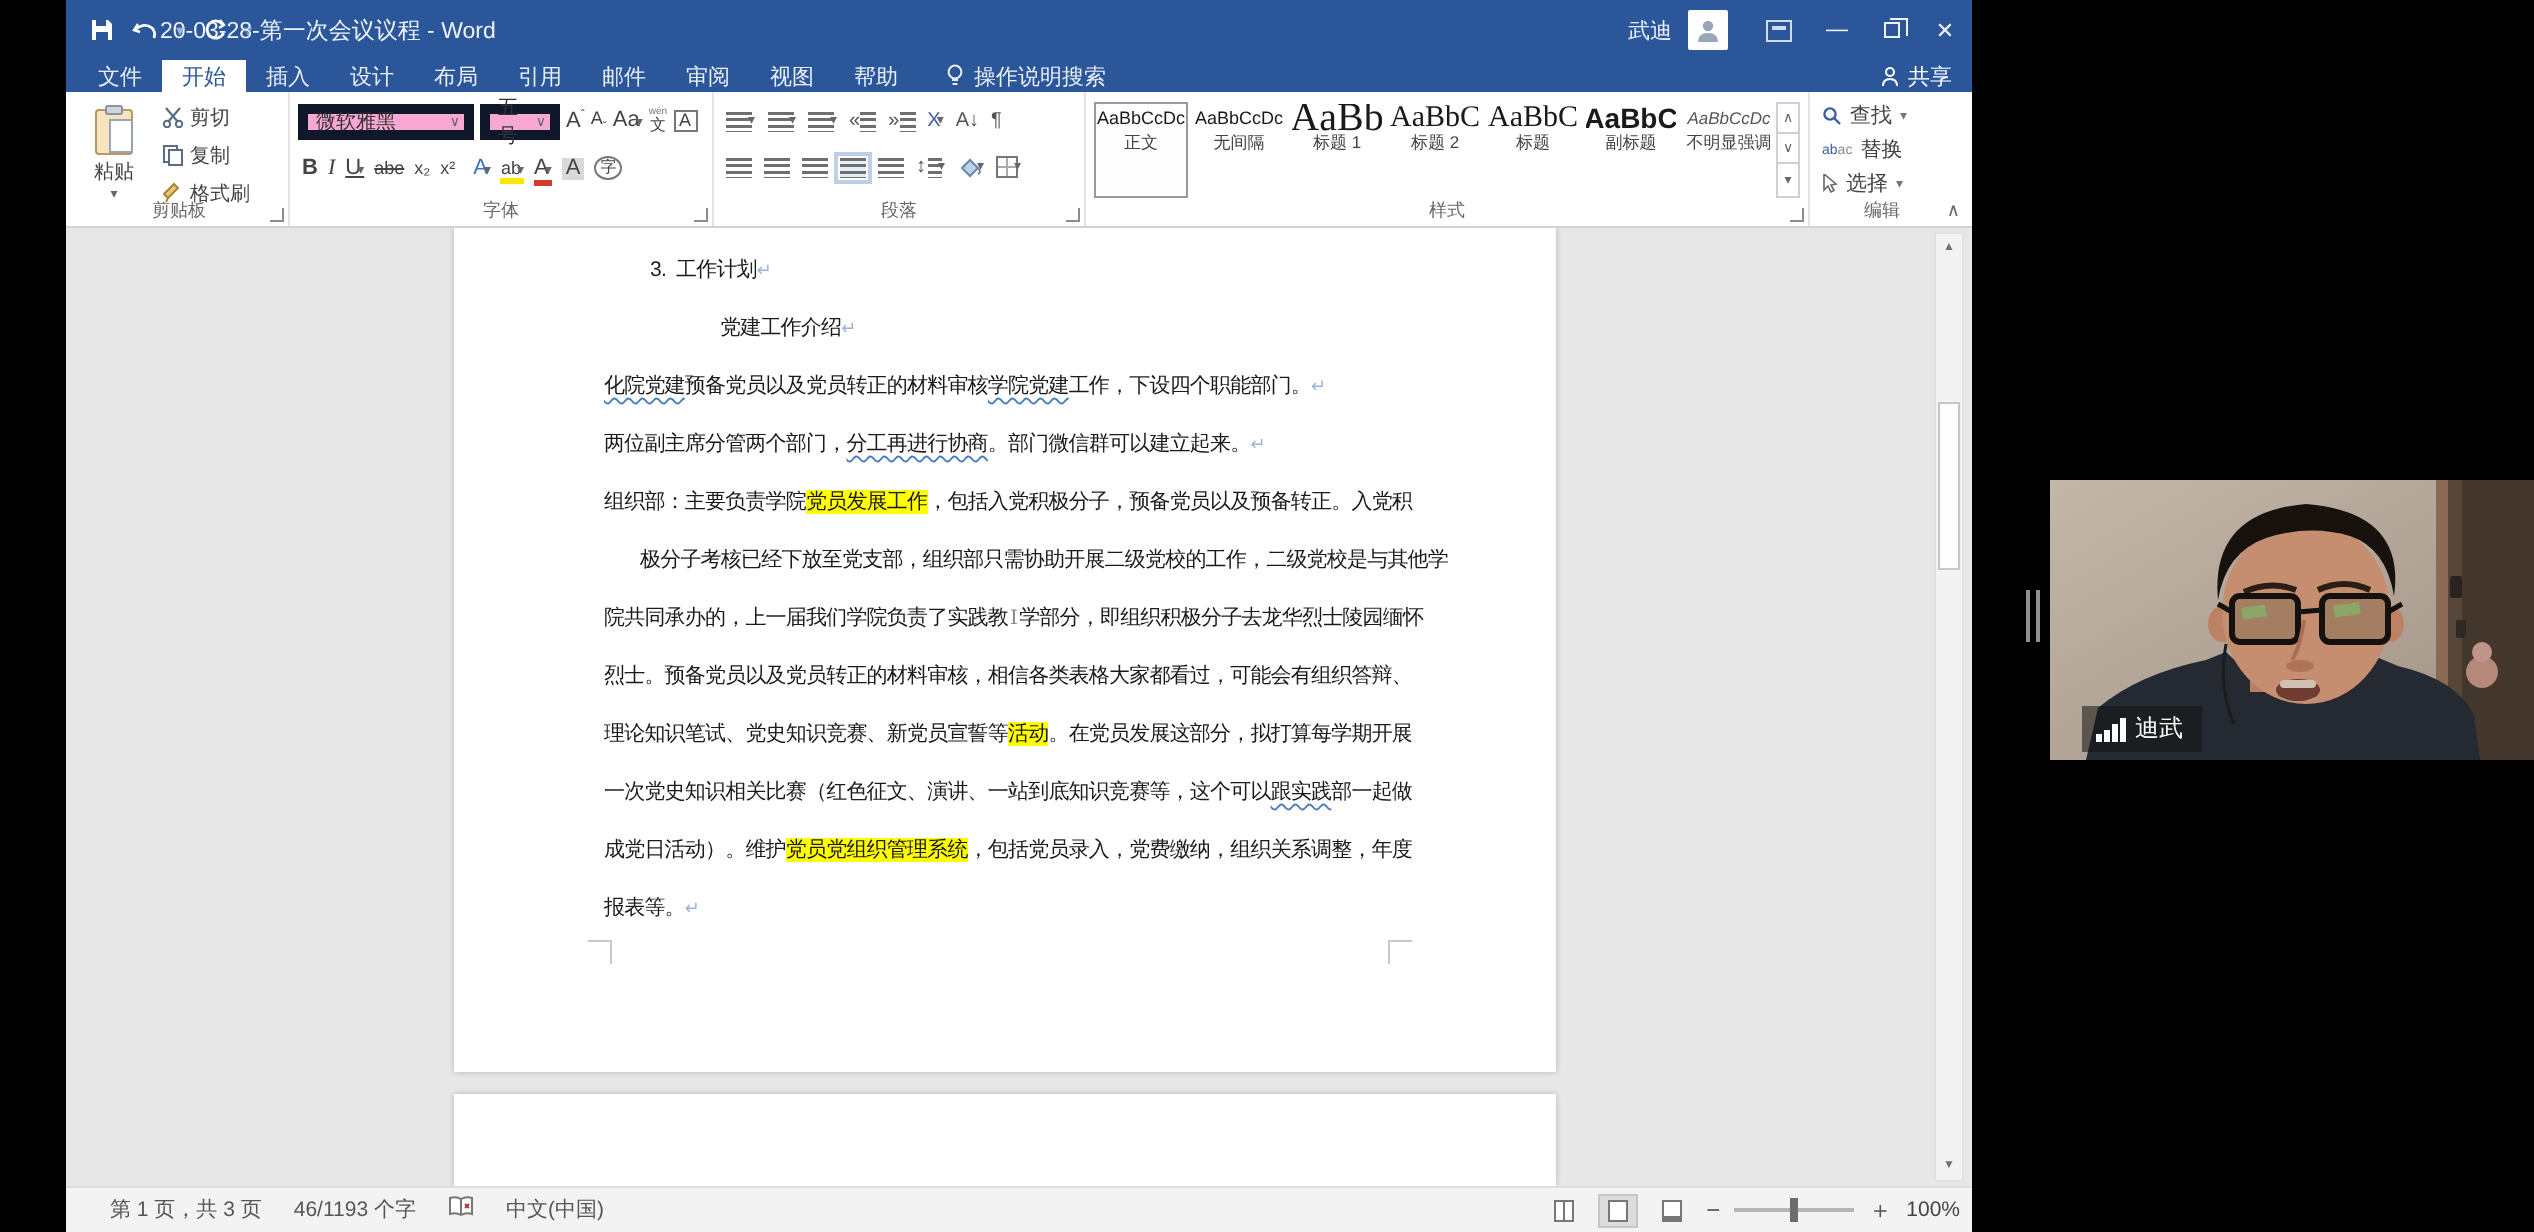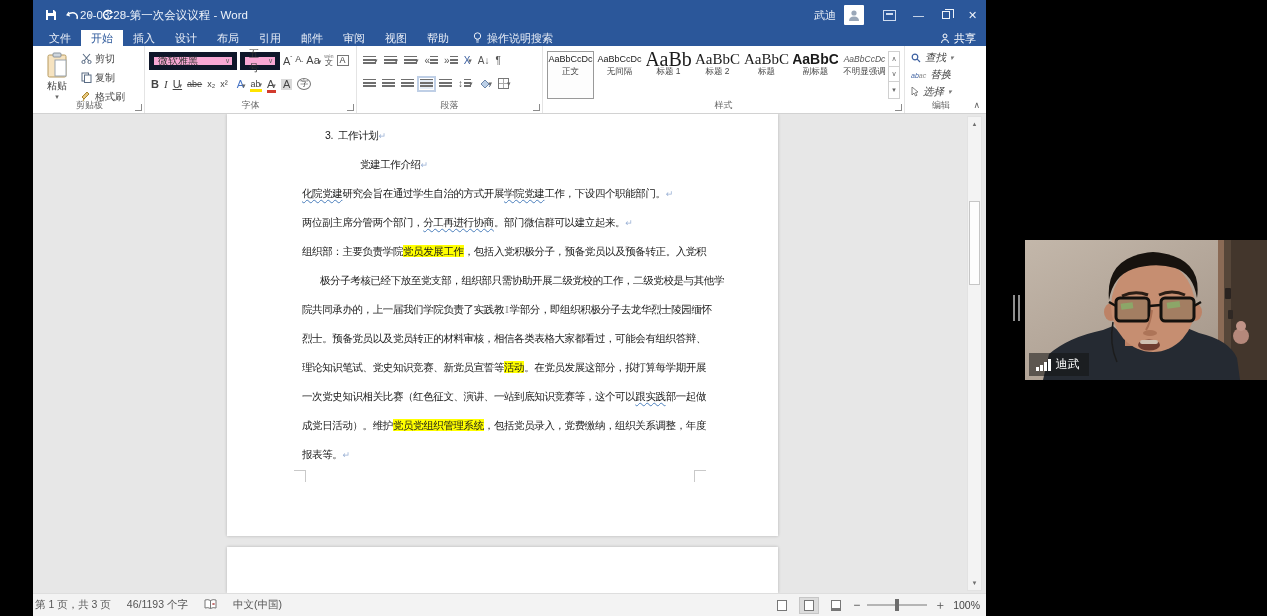--- a/index.html
+++ b/index.html
@@ -96,21 +96,21 @@
   .s-title .sample { font-size:15px; font-family:"Liberation Serif",serif; }
   .s-sub .sample { font-size:14px; font-weight:bold; }
   .s-emph .sample { font-size:8.5px; font-style:italic; color:#555; }
   .sarrows { width:13px; display:flex; flex-direction:column; border:1px solid #d0d0d0; margin-top:2px;}
   .sarrows span { height:15px; display:flex; align-items:center; justify-content:center;
                   font-size:7px; color:#666; border-bottom:1px solid #d0d0d0; }
   .sarrows span:last-child { border-bottom:none; }
 
   
   .ed-col { display:flex; flex-direction:column; gap:1px; padding:1px 2px; }
-  .ebtn { display:flex; align-items:center; gap:4px; font-size:10.5px; color:#444; height:16px;font-style:italic; }
+  .ebtn { display:flex; align-items:center; gap:4px; font-size:10.5px; color:#444; height:16px; }
   .ebtn .dd { font-size:7px; color:#777; }
 
   
   .docarea { flex:1; background:#e7e7e7; position:relative; overflow:hidden; }
   .page { position:absolute; background:#fff; box-shadow:0 0 3px rgba(0,0,0,.22); }
   .page1 { left:194px; top:0; width:551px; height:422px; }
   .page2 { left:194px; top:433px; width:551px; height:46px; }
   .docline { position:absolute; height:29px; line-height:29px; font-size:10.5px;
              letter-spacing:-0.4px; color:#1a1a1a; white-space:pre; }
   .hl { background:#ffff00; }
@@ -126,36 +126,36 @@
   .vscroll { position:absolute; right:4px; top:2px; bottom:2px; width:15px; background:#f3f3f3;
              border:1px solid #e2e2e2; }
   .varrow { position:absolute; left:0; right:0; height:14px; display:flex; align-items:center;
             justify-content:center; font-size:6px; color:#707070; }
   .vthumb { position:absolute; left:1px; right:1px; top:84px; height:84px; background:#fdfdfd;
             border:1px solid #c6c6c6; }
 
   
   .statusbar { height:23px; background:#f3f3f3; border-top:1px solid #dedede; display:flex;
                align-items:center; font-size:10.5px; color:#555; position:relative; flex:none; }
-  .st-left { display:flex; align-items:center; gap:16px; padding-left:2px; }
+  .st-left { display:flex; align-items:center; gap:16px; padding-left:22px; }
   .st-right { position:absolute; right:6px; display:flex; align-items:center; gap:7px; }
   .viewbtn { width:20px; height:17px; display:flex; align-items:center; justify-content:center; }
   .viewbtn.sel { background:#dcdcdc; border:1px solid #c6c6c6; }
   .vic { width:10px; height:11px; border:1px solid #777; background:#fff; }
   .vic.read { background:linear-gradient(to right,#fff 45%,#777 45%,#777 55%,#fff 55%); }
   .vic.web { border-bottom-width:3px; }
   .sl-track { width:60px; height:2px; background:#b5b5b5; position:relative; }
   .sl-thumb { position:absolute; left:28px; top:-5px; width:4px; height:12px; background:#6d6d6d; }
   .zoomtxt { color:#444; }
   .sign { font-size:12px; color:#555; }
 
   
   .webcam { position:absolute; left:1025px; top:240px; width:242px; height:140px; overflow:hidden;
             background:#1a1a1a; }
-  .cam-label { position:absolute; left:4px; bottom:4px; display:flex; align-items:center; gap:5px;
+  .cam-label { position:absolute; left:16px; bottom:4px; display:flex; align-items:center; gap:5px;
                background:rgba(20,20,20,.55); color:#fff; font-size:12px; padding:3px 9px 3px 7px; }
   .bars { display:flex; align-items:flex-end; gap:1.5px; }
   .bars span { width:2.5px; background:#fff; display:block; }
   .handle { position:absolute; left:1013px; top:295px; width:7px; height:26px;
             border-left:2px solid #8f8f8f; border-right:2px solid #8f8f8f; }
 </style>
 </head>
 <body>
 
 <div class="screen">
@@ -433,21 +433,21 @@
         <div class="rlabel">编辑</div>
       </div>
       <span class="collapse">∧</span>
     </div>
 
     <div class="docarea">
       <div class="page page1">
         <div id="page1-content">
             <div class="docline" style="left: 98px; top: 7px;"><span>3.  工作计划</span><span class="pm">↵</span></div>
             <div class="docline" style="left: 133px; top: 36px;"><span>党建工作介绍</span><span class="pm">↵</span></div>
-            <div class="docline" style="left: 75px; top: 65px;"><span class="wv">化院党建</span><span>研究会旨在通过学生自治的方式开展</span><span class="wv">学院党建</span><span>工作，下设四个职能部门。</span><span class="pm">↵</span></div>
+            <div class="docline" style="left: 75px; top: 65px;"><span class="wv">化院党建</span><span>预备党员以及党员转正的材料审核</span><span class="wv">学院党建</span><span>工作，下设四个职能部门。</span><span class="pm">↵</span></div>
             <div class="docline" style="left: 75px; top: 94px;"><span>两位副主席分管两个部门，</span><span class="wv">分工再进行协商</span><span>。部门微信群可以建立起来。</span><span class="pm">↵</span></div>
             <div class="docline" style="left: 75px; top: 123px;"><span>组织部：主要负责学院</span><span class="hl">党员发展工作</span><span>，包括入党积极分子，预备党员以及预备转正。入党积</span></div>
             <div class="docline" style="left: 93px; top: 152px;"><span>极分子考核已经下放至党支部，组织部只需协助开展二级党校的工作，二级党校是与其他学</span></div>
             <div class="docline" style="left: 75px; top: 181px;"><span>院共同承办的，上一届我们学院负责了实践教</span><span class="ibeam">I</span><span>学部分，即组织积极分子去龙华烈士陵园缅怀</span></div>
             <div class="docline" style="left: 75px; top: 210px;"><span>烈士。预备党员以及党员转正的材料审核，相信各类表格大家都看过，可能会有组织答辩、</span></div>
             <div class="docline" style="left: 75px; top: 239px;"><span>理论知识笔试、党史知识竞赛、新党员宣誓等</span><span class="hl">活动</span><span>。在党员发展这部分，拟打算每学期开展</span></div>
             <div class="docline" style="left: 75px; top: 268px;"><span>一次党史知识相关比赛（红色征文、演讲、一站到底知识竞赛等，这个可以</span><span class="wv">跟实践</span><span>部一起做</span></div>
             <div class="docline" style="left: 75px; top: 297px;"><span>成党日活动）。维护</span><span class="hl">党员党组织管理系统</span><span>，包括党员录入，党费缴纳，组织关系调整，年度</span></div>
             <div class="docline" style="left: 75px; top: 326px;"><span>报表等。</span><span class="pm">↵</span></div>
           </div>

